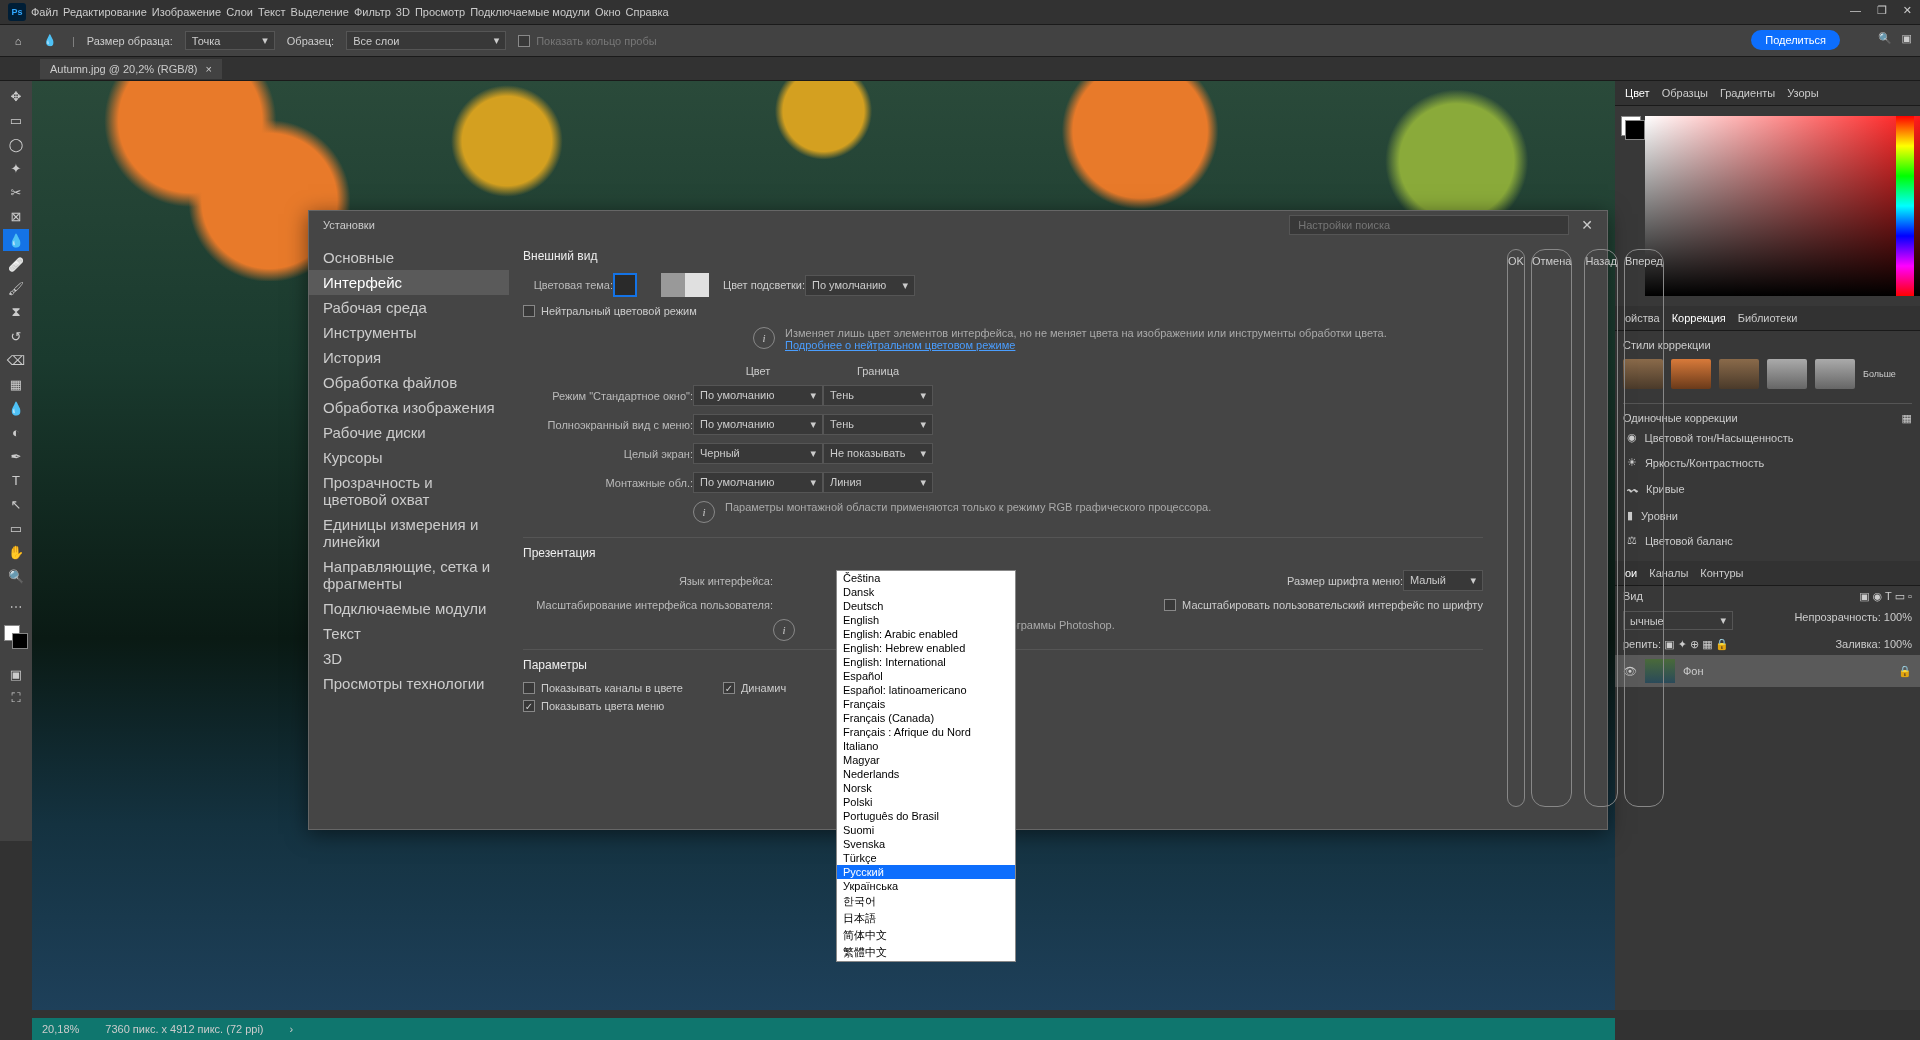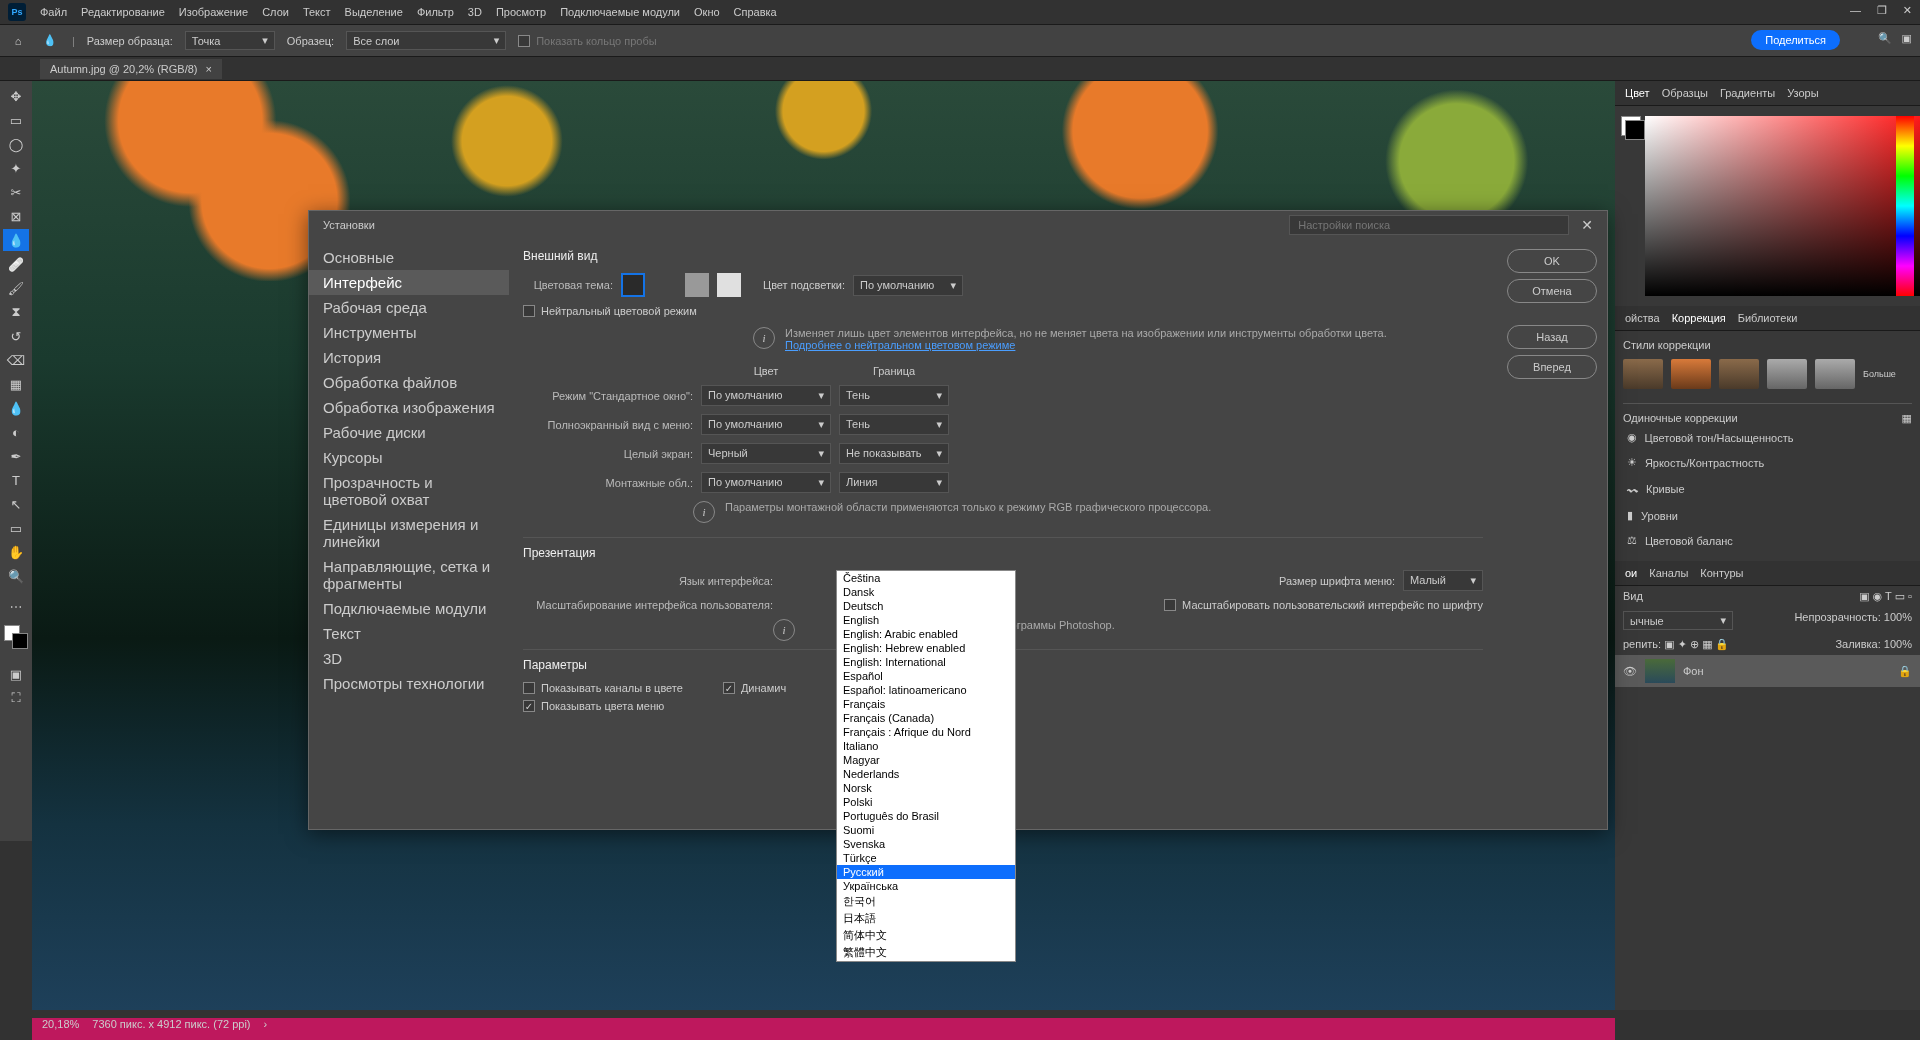--- a/index.html
+++ b/index.html
@@ -1,17 +1,17 @@
 <!DOCTYPE html>
 <html><head>
 <meta charset="utf-8">
 <style>
 *{margin:0;padding:0;box-sizing:border-box;font-family:Arial,sans-serif;font-size:11px;color:#ccc;user-select:none}
 body{background:#323232;width:1920px;height:1040px;overflow:hidden;position:relative}
-.menubar{height:25px;background:#323232;display:flex;align-items:center;padding:0 8px;gap:14px;border-bottom:1px solid #1a1a1a}
+.menubar{height:25px;background:#323232;display:flex;align-items:center;padding:0 8px;gap:5px;border-bottom:1px solid #1a1a1a}
 .menubar .app-icon{width:18px;height:18px;background:#001e36;border-radius:3px;display:flex;align-items:center;justify-content:center;color:#31a8ff;font-size:9px;font-weight:bold}
 .menubar span{cursor:default}
 .window-controls{position:absolute;right:8px;top:4px;display:flex;gap:16px;color:#888}
 .options-bar{height:32px;background:#424242;display:flex;align-items:center;padding:0 8px;gap:12px;border-bottom:1px solid #1a1a1a}
 .home-icon,.tool-icon{width:20px;height:20px;display:flex;align-items:center;justify-content:center}
 .dropdown{background:#383838;border:1px solid #555;padding:2px 6px;display:flex;align-items:center;justify-content:space-between;min-width:90px}
 .share-btn{position:absolute;right:80px;top:30px;background:#0d6efd;padding:4px 14px;border-radius:12px;color:#fff}
 .tab-bar{height:24px;background:#323232;display:flex;align-items:center;padding-left:40px;border-bottom:1px solid #1a1a1a}
 .doc-tab{background:#424242;padding:4px 10px;font-size:10px;display:flex;align-items:center;gap:8px}
 .toolbar{position:absolute;left:0;top:81px;width:32px;background:#424242;display:flex;flex-direction:column;align-items:center;padding-top:4px;gap:2px;height:760px}
@@ -37,36 +37,36 @@
 .layer-row{display:flex;align-items:center;gap:8px;padding:4px 8px;background:#5a5a5a}
 .layer-thumb{width:30px;height:24px;background:linear-gradient(#4a6a3a,#2a4a5a)}
 .dialog{position:absolute;left:308px;top:210px;width:1300px;height:620px;background:#454545;border:1px solid #666;box-shadow:0 4px 20px rgba(0,0,0,0.5);z-index:100}
 .dlg-title{padding:4px 14px;display:flex;justify-content:space-between;align-items:center;background:#454545}
 .dlg-search{background:#383838;border:1px solid #555;padding:3px 8px;width:280px;color:#888}
 .dlg-body{display:flex;height:calc(100% - 40px)}
 .dlg-sidebar{width:200px;padding:6px 0}
 .dlg-sidebar div{padding:4px 14px;font-size:15px;cursor:pointer}
 .dlg-sidebar .sel{background:#5a5a5a;color:#fff}
 .dlg-main{flex:1;padding:10px 14px;position:relative}
-.dlg-buttons{width:110px;padding:10px;display:flex;flex-direction:column;gap:6px}
+.dlg-buttons{width:110px;padding:10px;display:flex;gap:6px}
 .dlg-btn{border:1px solid #888;border-radius:14px;padding:5px 0;text-align:center;cursor:pointer}
 .section-title{font-size:12px;color:#eee;margin-bottom:10px}
-.form-row{display:flex;align-items:center;gap:8px;margin-bottom:8px}
+.form-row{display:flex;align-items:center;gap:0;margin-bottom:8px}
 .form-label{text-align:right;width:170px;color:#bbb}
 .theme-sw{width:24px;height:24px;border:2px solid transparent;cursor:pointer}
 .theme-sw.sel{border-color:#1473e6}
 .select{background:#383838;border:1px solid #555;padding:3px 6px;display:flex;justify-content:space-between;width:130px;font-size:10px}
 .info-icon{width:22px;height:22px;border:1px solid #888;border-radius:50%;display:flex;align-items:center;justify-content:center;font-style:italic;font-family:serif}
 .check{display:flex;align-items:center;gap:6px}
 .checkbox{width:12px;height:12px;border:1px solid #888;background:#383838;display:flex;align-items:center;justify-content:center}
 .checkbox.checked::after{content:'✓';color:#ccc;font-size:10px}
 .lang-dropdown{position:absolute;left:836px;top:570px;width:180px;background:#fff;border:1px solid #888;z-index:200;max-height:460px;overflow:hidden}
 .lang-dropdown div{padding:1px 6px;color:#000;font-size:11px;cursor:pointer}
 .lang-dropdown .highlight{background:#0d6efd;color:#fff}
-.statusbar{position:absolute;left:32px;bottom:0;right:305px;height:22px;background:#be185d;display:flex;align-items:flex-start;padding:0 10px;gap:13px;font-size:10px;color:#999}
+.statusbar{position:absolute;left:32px;bottom:0;right:305px;height:22px;background:#0f766e;display:flex;align-items:center;padding:0 10px;gap:26px;font-size:10px;color:#999}
 .top-icons{position:absolute;right:8px;top:32px;display:flex;gap:10px;font-size:13px}
 hr{border:none;border-top:1px solid #555;margin:8px 0}
 a{color:#4a9eff;text-decoration:underline}
 </style>
 </head>
 <body>
 
 <div class="menubar">
   <div class="app-icon">Ps</div>
   <span>Файл</span>

